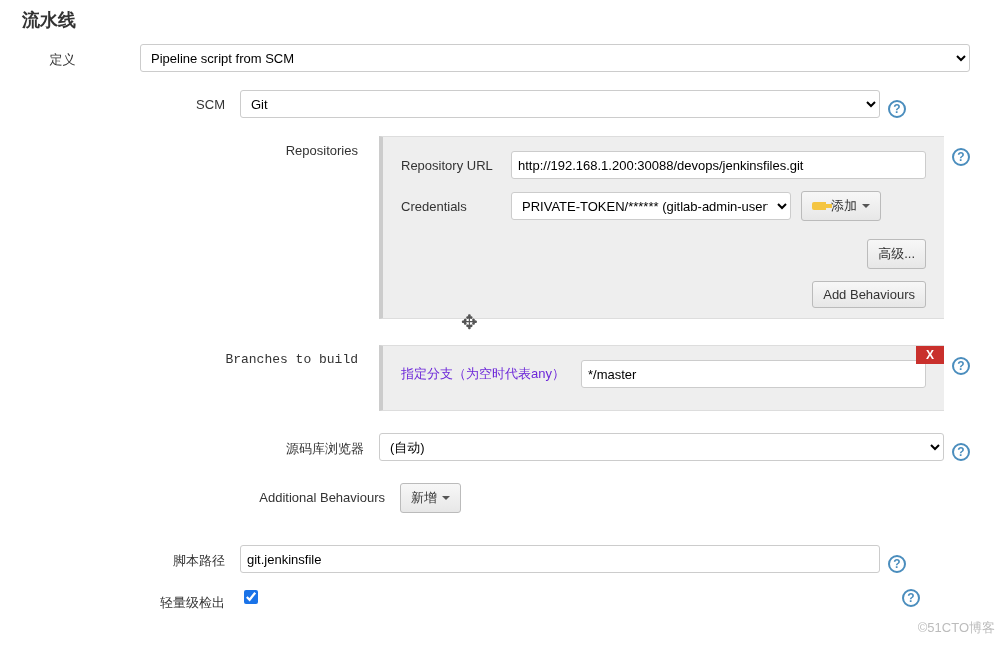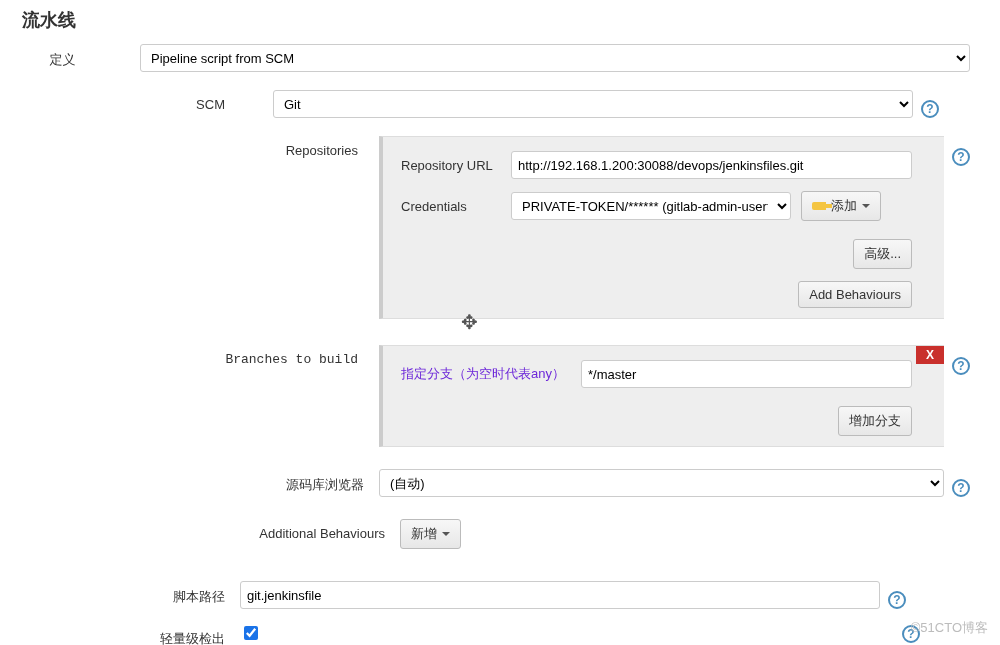--- a/index.html
+++ b/index.html
@@ -67,21 +67,21 @@
     justify-content: center;
     font-weight: bold;
     font-size: 12px;
     flex: 0 0 18px;
   }
   .panel {
     background: #eee;
     border-left: 4px solid #ccc;
     border-top: 1px solid #ddd;
     border-bottom: 1px solid #ddd;
-    padding: 14px 32px 10px 18px;
+    padding: 14px 18px 10px 18px;
     position: relative;
     margin-left: 6px;
     width: 565px;
   }
   .panel .row-in {
     display: flex;
     align-items: center;
     margin-bottom: 12px;
     gap: 10px;
   }
@@ -156,21 +156,21 @@
     background: #c9302c;
     color: #fff;
     font-weight: bold;
     padding: 2px 10px;
     font-size: 12px;
     cursor: pointer;
     border: none;
   }
   .watermark {
     position: absolute;
-    right: 12px;
+    right: 5px;
     bottom: 8px;
     color: #bcbcbc;
     font-size: 13px;
   }
   .cb {
     width: 14px; height: 14px;
     accent-color: #1a73e8;
   }
 </style>
 </head>
@@ -180,21 +180,21 @@
 
 <div class="row">
   <div class="label">定义</div>
   <div class="field">
     <select class="full">
       <option>Pipeline script from SCM</option>
     </select>
   </div>
 </div>
 
-<div class="row" style="margin-top:10px;gap:33px;">
+<div class="row" style="margin-top:10px;">
   <div class="label2">SCM</div>
   <div class="field">
     <select class="full scm">
       <option>Git</option>
     </select>
     <span class="help2">?</span>
   </div>
 </div>
 
 <div class="row" style="margin-top:10px;">
@@ -230,23 +230,20 @@
 
 <div class="row" style="margin-top:18px;">
   <div class="label2" style="width:400px;font-family:Liberation Mono, monospace;">Branches to build</div>
   <div class="field" style="align-items:flex-start;">
     <div class="panel" style="position:relative;">
       <button class="close-x">X</button>
       <div class="row-in">
         <div class="il2">指定分支（为空时代表any）</div>
         <input type="text" value="*/master" style="">
       </div>
-      <div class="right-actions">
-        <button class="btn">增加分支</button>
-      </div>
     </div>
     <span class="help2" style="margin-top:12px;">?</span>
   </div>
 </div>
 
 <div class="row" style="margin-top:14px;">
   <div class="label2" style="width:400px;">源码库浏览器</div>
   <div class="field">
     <select class="full" style="width:565px; flex:0 0 565px;">
       <option>(自动)</option>

